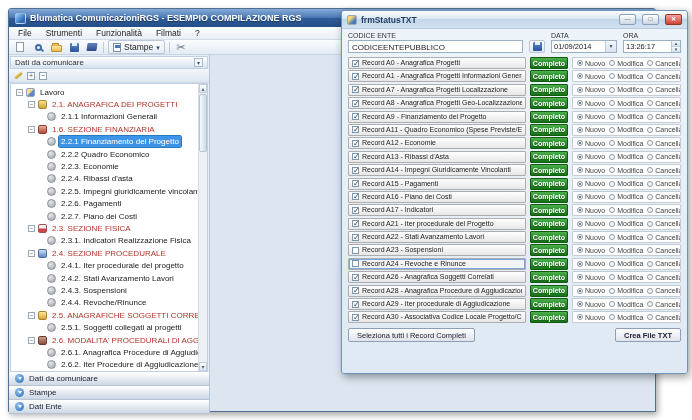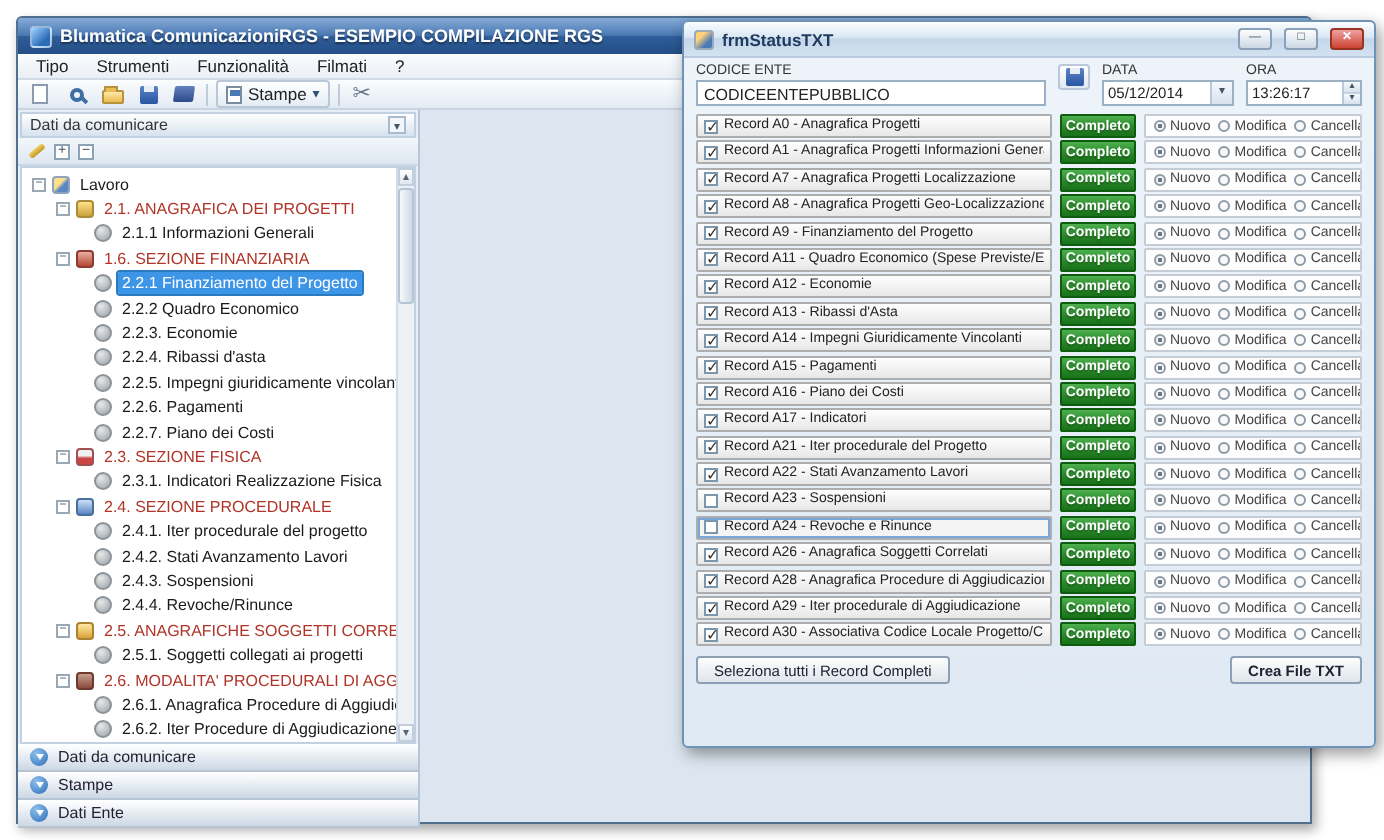--- a/index.html
+++ b/index.html
@@ -124,21 +124,21 @@
   .dlg-titlebar { height:18px; display:flex; align-items:center; gap:4px; padding:0 5px;
     background:linear-gradient(180deg,#fbfdfe 0%,#dae7f3 45%,#c3d6e9 50%,#d3e2f0 100%);
     border-bottom:1px solid #b9cce0; border-radius:3px 3px 0 0; }
   .dlg-icon { width:10px; height:10px; border-radius:2px;
     background:linear-gradient(135deg,#ffd27a 30%,#4a7ab5 70%); border:1px solid #9ab; }
   .dlg-title { flex:1; font-size:8.5px; font-weight:bold; color:#1e3a5f; }
   .dlg-btn { width:17px; height:11px; border-radius:2px; border:1px solid #8aa0b8; margin-left:2px;
     background:linear-gradient(#fdfdfe,#ccd8e4); color:#456; font-size:6px; line-height:9px; text-align:center; }
   .dlg-btn.close { background:linear-gradient(#f0a0a0,#cc4433); border-color:#993322; color:#fff; font-weight:bold; }
   .dlg-body { padding:3px 6px 0 6px; }
-  .dlg-top { display:flex; gap:6px; }
+  .dlg-top { display:flex; gap:6px; align-items:flex-end; }
   .fld-label { font-size:7px; color:#333; margin-bottom:1px; }
   .fld-grow { flex:1; }
   .fld-input { height:13px; background:#fff; border:1px solid #9ab0c4; font-size:8px; color:#222;
     padding:1px 3px; line-height:11px; white-space:nowrap; overflow:hidden; }
   .save-mini-btn { width:16px; height:13px; display:flex; align-items:center; justify-content:center;
     border:1px solid #b9c7d8; border-radius:2px; background:linear-gradient(#ffffff,#dfe8f2); }
   .fld-data { width:66px; } .fld-ora { width:58px; }
   .combo, .spin { height:13px; background:#fff; border:1px solid #9ab0c4; display:flex; align-items:center; }
   .combo-val, .spin-val { flex:1; font-size:7.5px; color:#222; padding:0 2px; white-space:nowrap; overflow:hidden; }
   .combo-dd { width:11px; align-self:stretch; background:linear-gradient(#f4f8fb,#d7e2ee);
@@ -176,21 +176,21 @@
 
 <div class="desktop">
 
   <div class="main-window">
     <div class="titlebar">
       <span class="app-icon"></span>
       <span class="title-text">Blumatica ComunicazioniRGS - ESEMPIO COMPILAZIONE RGS</span>
     </div>
 
     <div class="menubar">
-      <span class="menu-item">Tipo</span>
+      <span class="menu-item">File</span>
         <span class="menu-item">Strumenti</span>
         <span class="menu-item">Funzionalità</span>
         <span class="menu-item">Filmati</span>
         <span class="menu-item">?</span>
     </div>
 
     <div class="toolbar">
       <span class="tb-icon">
           <span class="ic-newdoc"></span>
         </span>
@@ -410,21 +410,21 @@
         <div class="fld-grow">
           <div class="fld-label">CODICE ENTE</div>
           <div class="fld-input">CODICEENTEPUBBLICO</div>
         </div>
         <span class="save-mini-btn">
             <span class="ic-floppy"></span>
           </span>
         <div class="fld-data">
           <div class="fld-label">DATA</div>
           <div class="combo">
-            <span class="combo-val">05/12/2014</span>
+            <span class="combo-val">01/09/2014</span>
             <span class="combo-dd">▾</span>
           </div>
         </div>
         <div class="fld-ora">
           <div class="fld-label">ORA</div>
           <div class="spin">
             <span class="spin-val">13:26:17</span>
             <span class="spin-btns">
               <span>▴</span>
               <span>▾</span>

